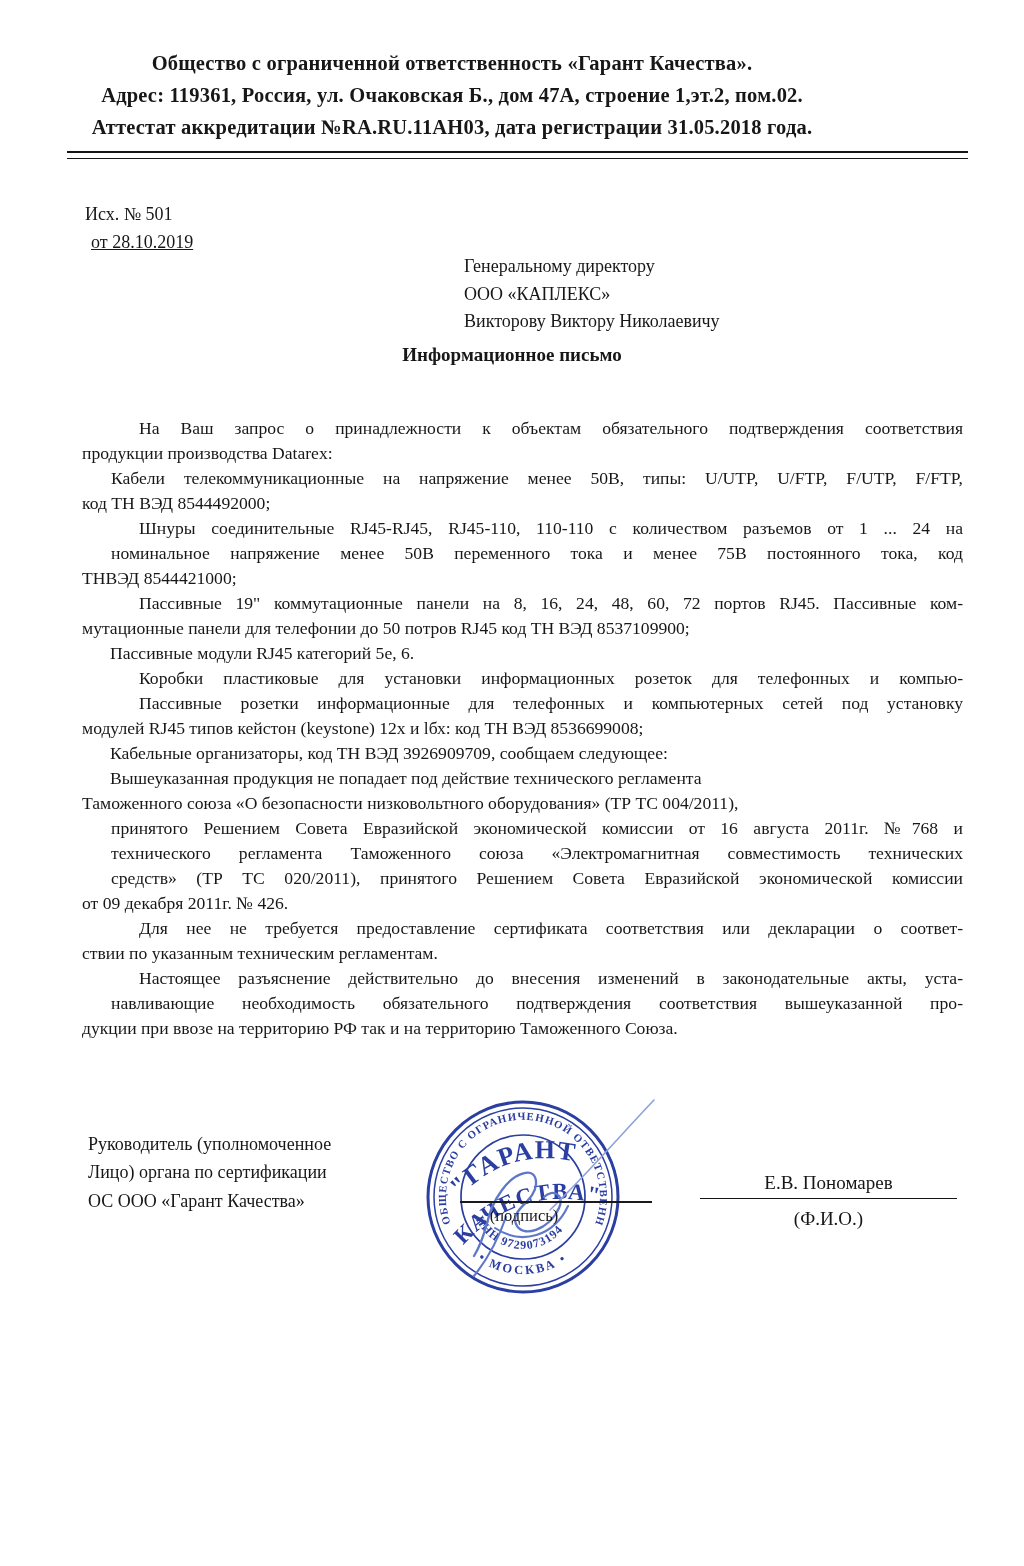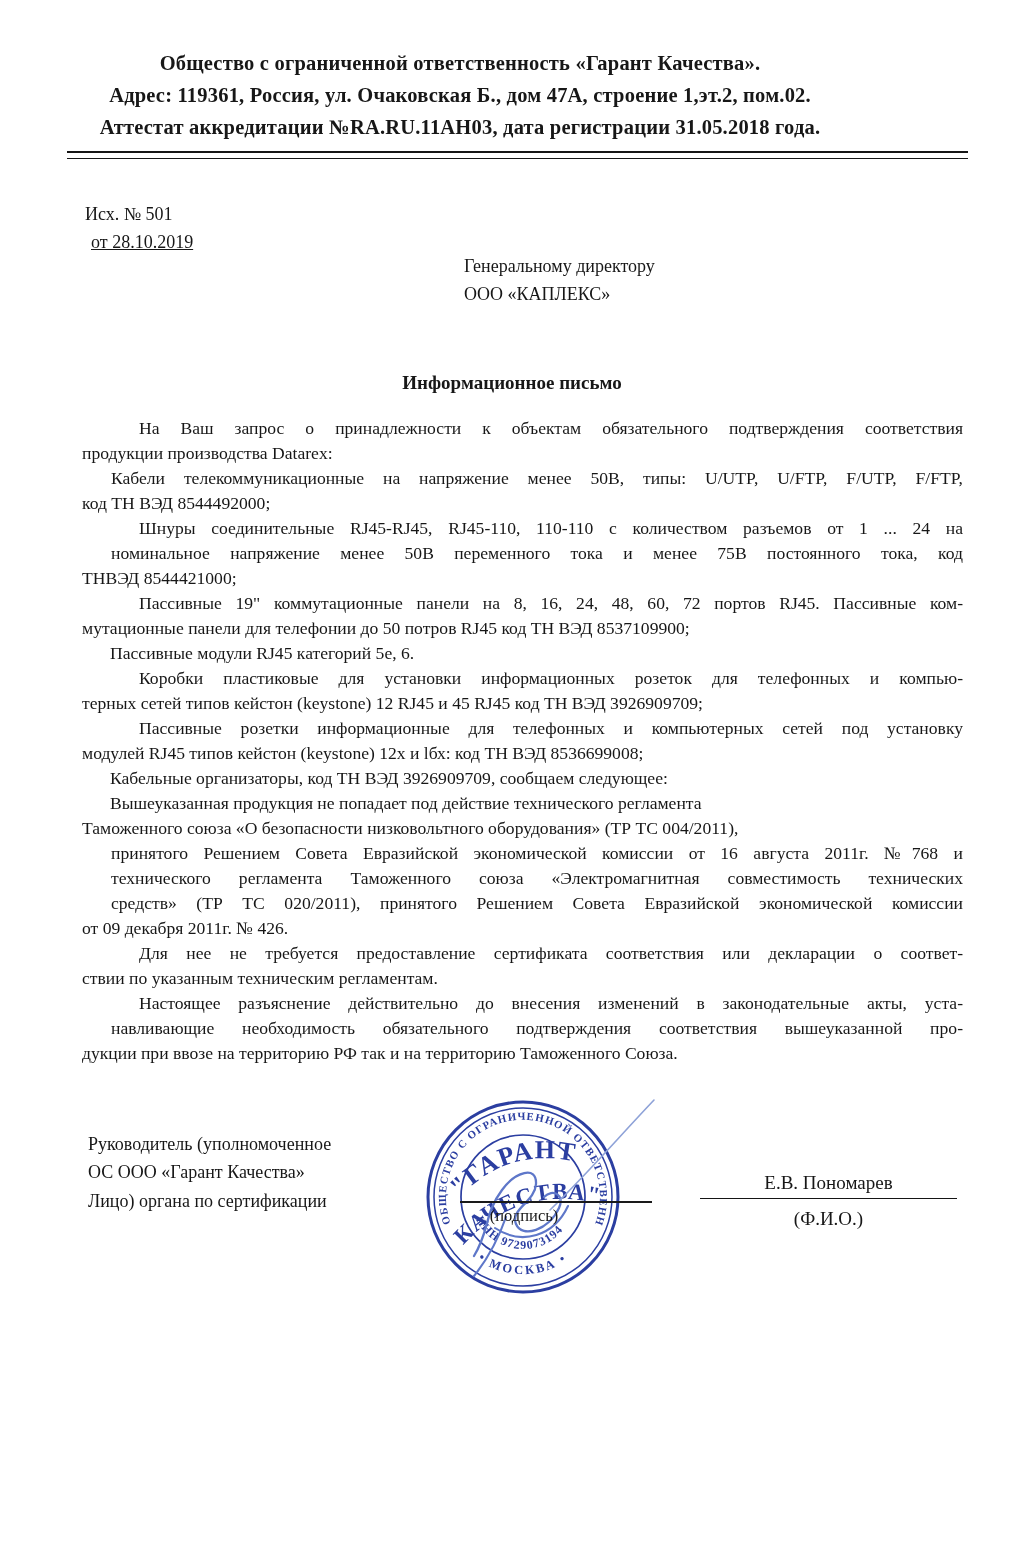--- a/index.html
+++ b/index.html
@@ -6,40 +6,40 @@
   .page{
     position:relative;
     width:1024px;height:1566px;
     margin:0 auto;
     background:#ffffff;
     font-family:"Liberation Serif", serif;
     color:#171717;
     overflow:hidden;
   }
   .hdr{
-    position:absolute;left:16px;top:47px;width:888px;
+    position:absolute;left:8px;top:47px;width:888px;
     text-align:center;font-weight:bold;
     font-size:20.5px;line-height:32px;
     letter-spacing:.2px;
   }
   .rule{
     position:absolute;left:67px;top:151px;width:901px;height:5px;
     border-top:2.6px solid #151515;border-bottom:1.6px solid #151515;
   }
   .refblock{
     position:absolute;left:85px;top:200px;
     font-size:18px;line-height:28px;
   }
   .refblock .l2{padding-left:6px;text-decoration:underline;}
   .addressee{
     position:absolute;right:60px;top:253px;width:500px;
     text-align:left;font-size:18px;line-height:27.5px;
   }
   .title{
-    position:absolute;left:0;top:372px;width:1024px;
+    position:absolute;left:0;top:344px;width:1024px;
     text-align:center;font-weight:bold;font-size:19px;
   }
   .body{
     position:absolute;left:82px;top:416px;width:881px;
     font-size:17.6px;line-height:25px;
   }
   .ln{height:25px;white-space:nowrap;}
   .ln.j{white-space:normal;text-align:justify;text-align-last:justify;margin-left:29px;}
   .ln.i{text-indent:28px;}
   .sig-left{
@@ -79,57 +79,57 @@
   <div class="rule"></div>
 
   <div class="refblock">
     <div>Исх. № 501</div>
     <div class="l2">от 28.10.2019</div>
   </div>
 
   <div class="addressee">
     <div>Генеральному директору</div>
     <div>ООО «КАПЛЕКС»</div>
+    <div>Викторову Виктору Николаевичу</div>
   </div>
 
   <div class="title">Информационное письмо</div>
 
   <div class="body">
     <div class="ln i j">На Ваш запрос о принадлежности к объектам обязательного подтверждения соответствия</div>
     <div class="ln">продукции производства Datarex:</div>
     <div class="ln j">Кабели телекоммуникационные на напряжение менее 50В, типы: U/UTP, U/FTP, F/UTP, F/FTP,</div>
     <div class="ln">код ТН ВЭД 8544492000;</div>
     <div class="ln i j">Шнуры соединительные RJ45-RJ45, RJ45-110, 110-110 с количеством разъемов от 1 ... 24 на</div>
     <div class="ln j">номинальное напряжение менее 50В переменного тока и менее 75В постоянного тока, код</div>
     <div class="ln">ТНВЭД 8544421000;</div>
     <div class="ln i j">Пассивные 19" коммутационные панели на 8, 16, 24, 48, 60, 72 портов RJ45. Пассивные ком-</div>
     <div class="ln">мутационные панели для телефонии до 50 потров RJ45 код ТН ВЭД 8537109900;</div>
     <div class="ln i">Пассивные модули RJ45 категорий 5е, 6.</div>
     <div class="ln i j">Коробки пластиковые для установки информационных розеток для телефонных и компью-</div>
-    <div class="ln">терных сетей типов кейстон (keystone) 12 RJ45 и 45 RJ45 код ТН ВЭД 3926909709;</div>
     <div class="ln i j">Пассивные розетки информационные для телефонных и компьютерных сетей под установку</div>
     <div class="ln">модулей RJ45 типов кейстон (keystone) 12х и lбх: код ТН ВЭД 8536699008;</div>
     <div class="ln i">Кабельные организаторы, код ТН ВЭД 3926909709, сообщаем следующее:</div>
     <div class="ln i">Вышеуказанная продукция не попадает под действие технического регламента</div>
     <div class="ln">Таможенного союза «О безопасности низковольтного оборудования» (ТР ТС 004/2011),</div>
     <div class="ln j">принятого Решением Совета Евразийской экономической комиссии от 16 августа 2011г. №768 и</div>
     <div class="ln j">технического регламента Таможенного союза «Электромагнитная совместимость технических</div>
     <div class="ln j">средств» (ТР ТС 020/2011), принятого Решением Совета Евразийской экономической комиссии</div>
     <div class="ln">от 09 декабря 2011г. № 426.</div>
     <div class="ln i j">Для нее не требуется предоставление сертификата соответствия или декларации о соответ-</div>
     <div class="ln">ствии по указанным техническим регламентам.</div>
     <div class="ln i j">Настоящее разъяснение действительно до внесения изменений в законодательные акты, уста-</div>
     <div class="ln j">навливающие необходимость обязательного подтверждения соответствия вышеуказанной про-</div>
     <div class="ln">дукции при ввозе на территорию РФ так и на территорию Таможенного Союза.</div>
   </div>
 
   <div class="sig-left">
     <div>Руководитель (уполномоченное</div>
+    <div>Лицо) органа по сертификации</div>
     <div>ОС ООО «Гарант Качества»</div>
-    <div>Лицо) органа по сертификации</div>
   </div>
 
   <div class="stamp-wrap">
     <svg width="300" height="240" viewBox="0 0 300 240">
       <g stroke="#2b3ea1" fill="none">
         <circle cx="121" cy="119" r="95" stroke-width="3"></circle>
         <circle cx="121" cy="119" r="89" stroke-width="1.5"></circle>
         <circle cx="121" cy="119" r="62" stroke-width="1.7"></circle>
       </g>
       <defs>

